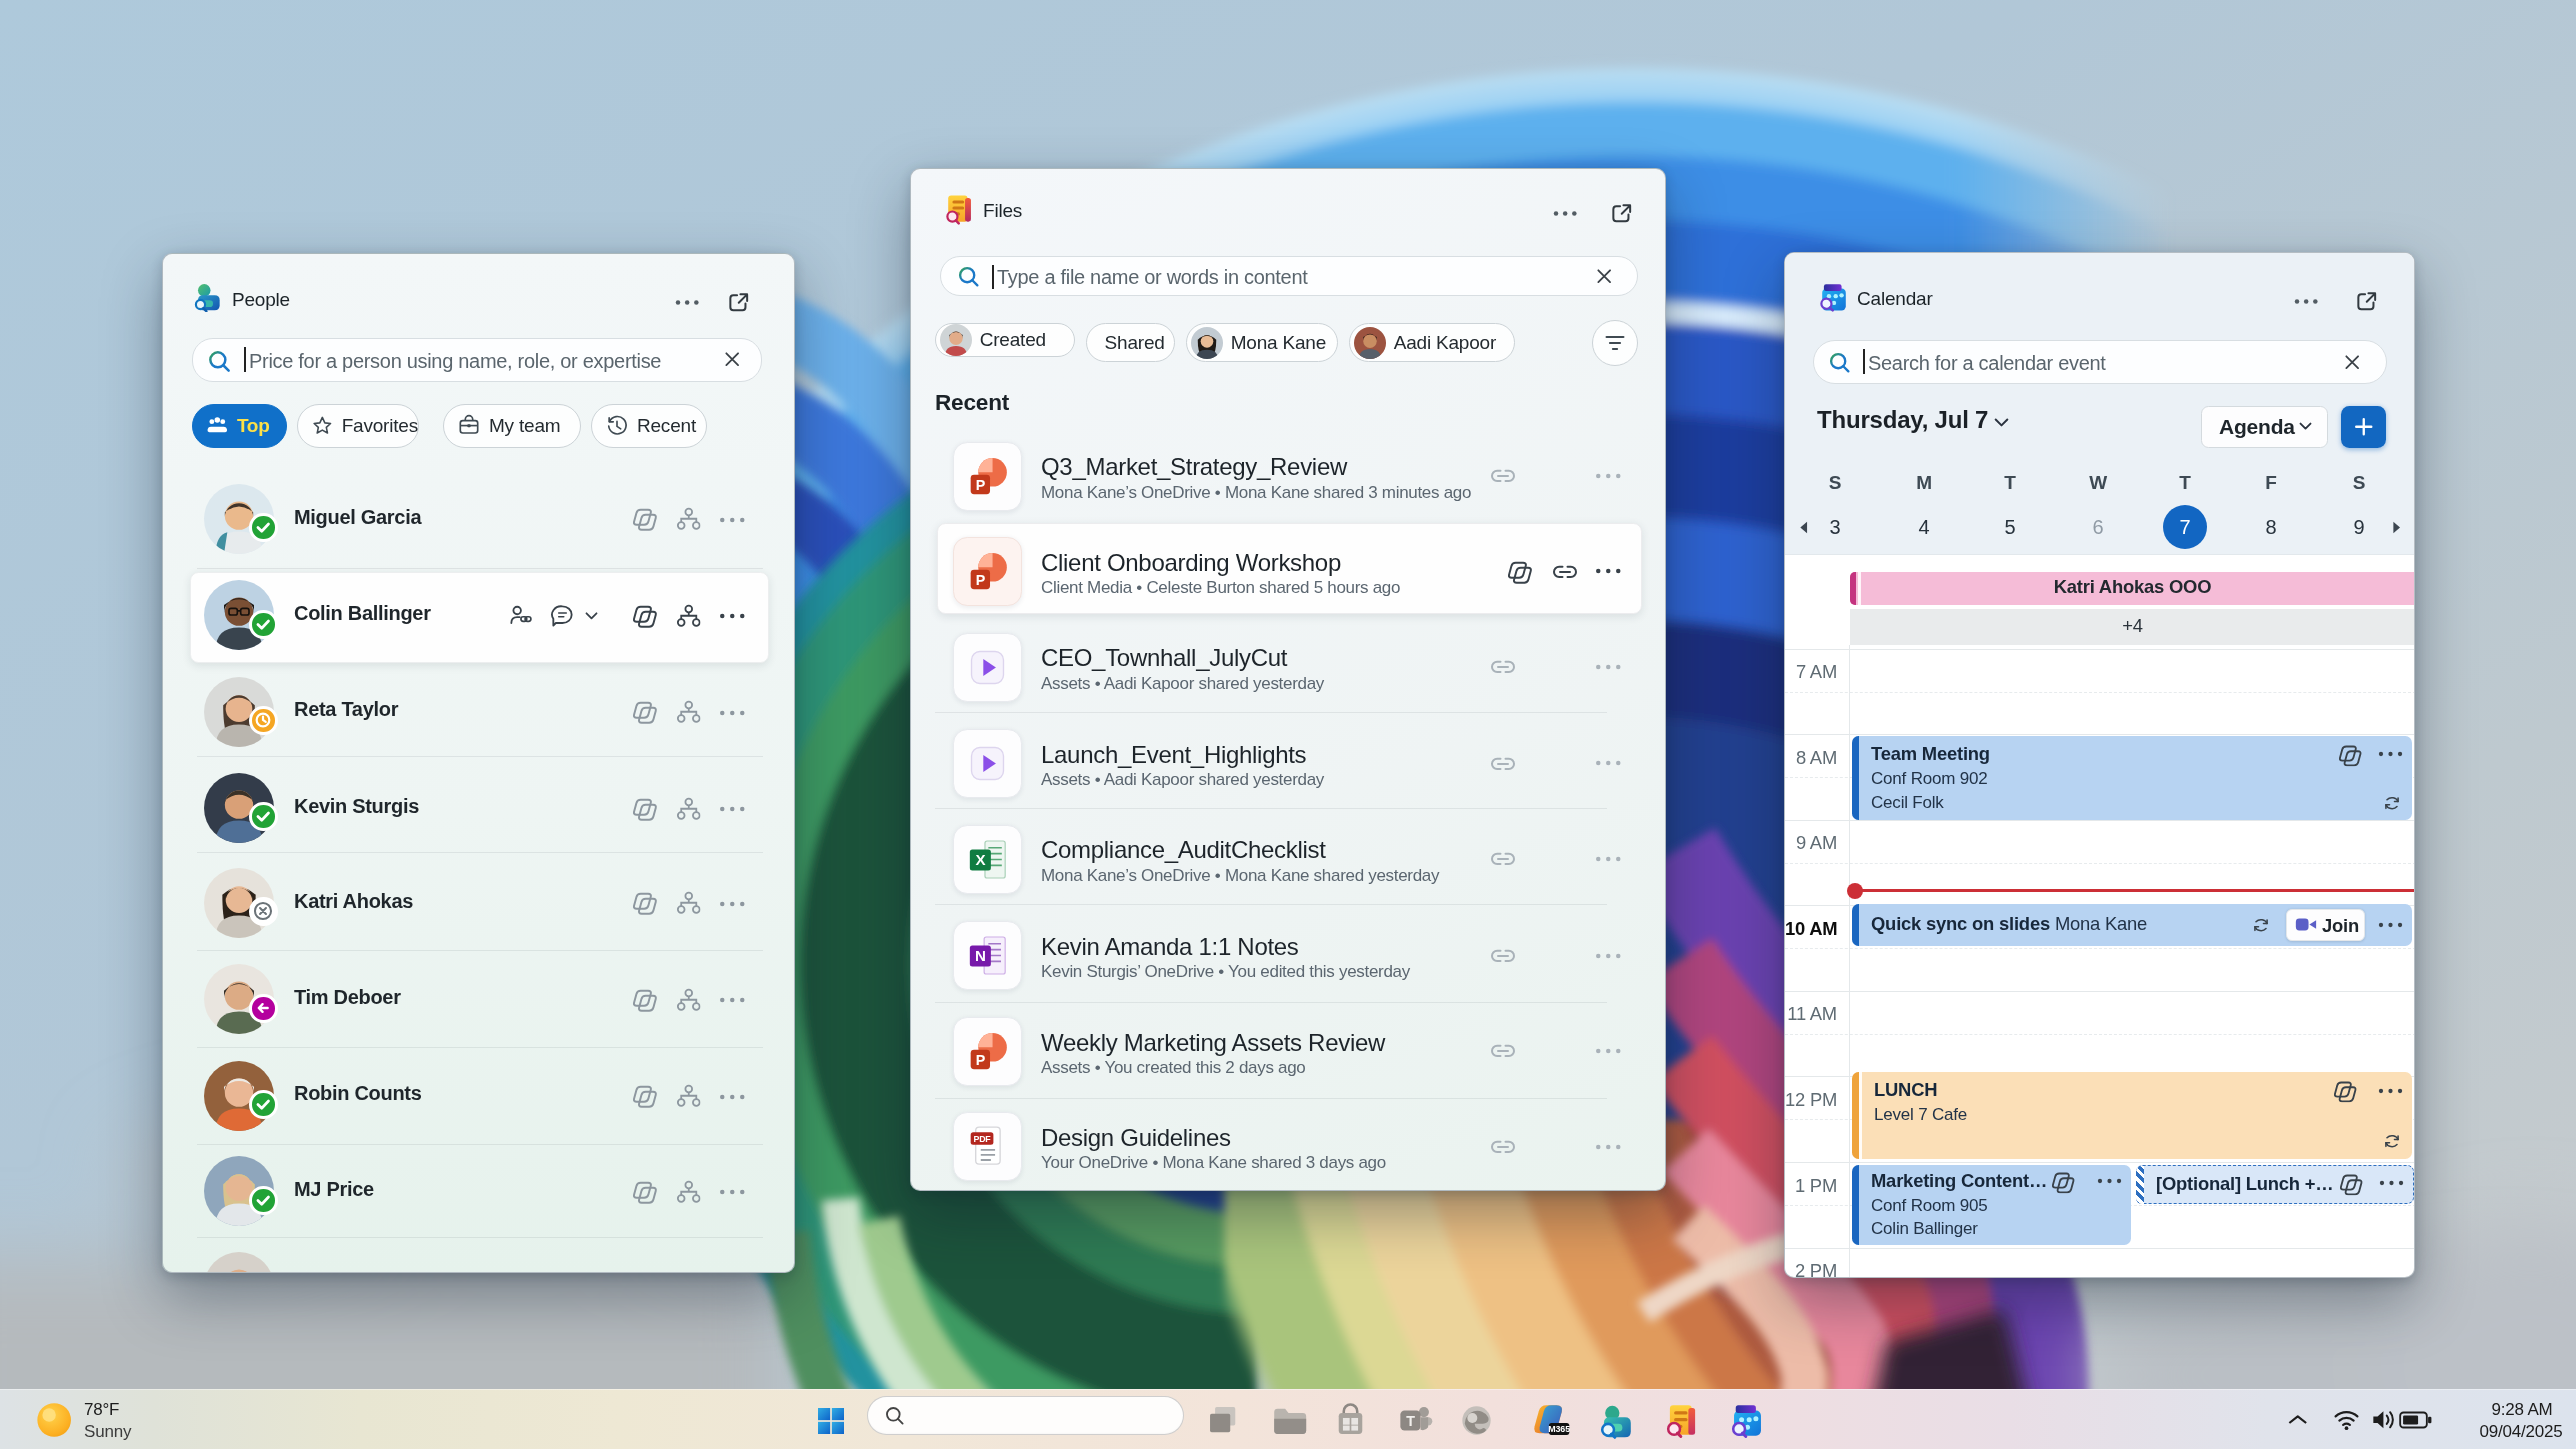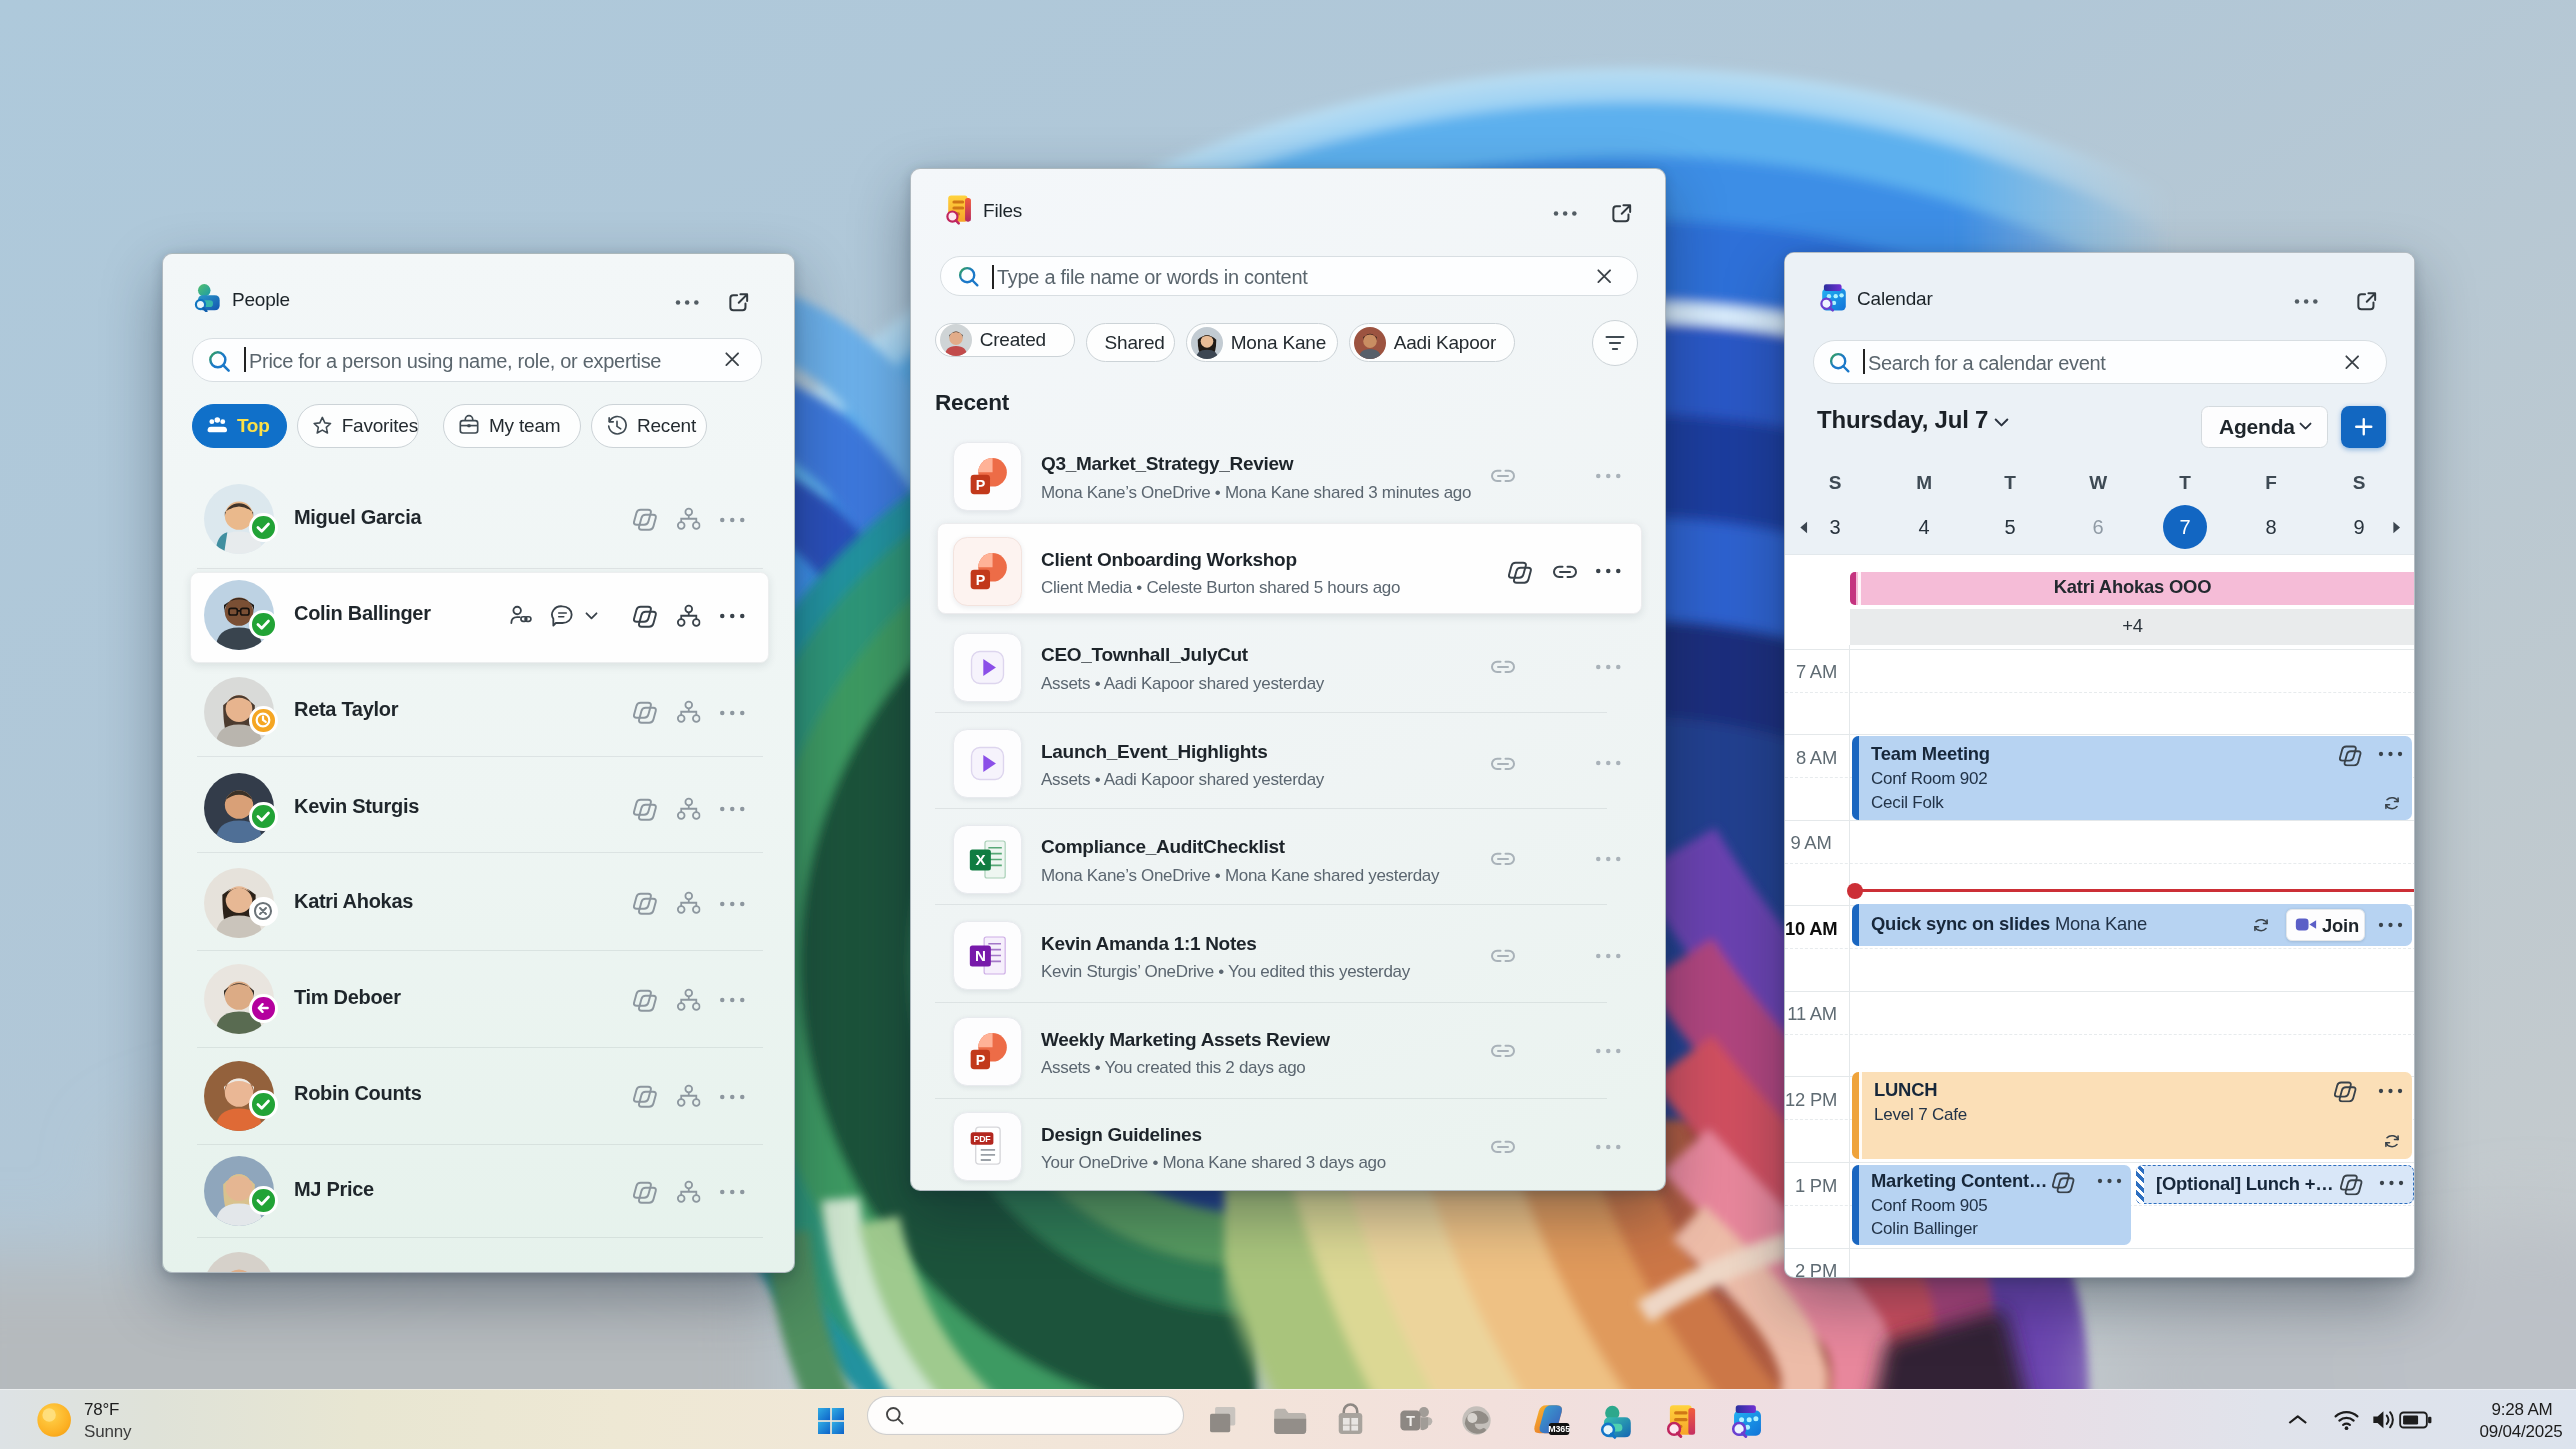--- a/index.html
+++ b/index.html
@@ -16,21 +16,21 @@
 .ph{position:absolute;font-size:20px;color:#5a656d;white-space:nowrap;letter-spacing:-0.3px}
 .caret{position:absolute;width:1.7px;background:#222}
 .chip{position:absolute;height:44px;border-radius:22px;background:rgba(255,255,255,.85);border:1.3px solid #ccd3d7;display:flex;align-items:center;font-size:19px;color:#242b30;white-space:nowrap}
 .name{position:absolute;font-size:20px;font-weight:600;color:#1f262b;white-space:nowrap;letter-spacing:-0.3px}
 .sep{position:absolute;height:1.3px;background:rgba(40,60,70,.09)}
 
 .av{position:absolute;width:70px;height:70px;border-radius:50%;overflow:hidden}
 .badge{position:absolute;width:28.5px;height:28.5px;border-radius:50%;border:3.4px solid #fff}
 
 .fico{position:absolute;width:69px;height:69px;background:#fdfdfe;border:1.3px solid #e8eaee;border-radius:14.3px;box-shadow:0 1.7px 5px rgba(30,40,60,.08)}
-.ftitle{position:absolute;font-size:19px;font-weight:700;color:#1d242a;white-space:nowrap;letter-spacing:-0.3px}
+.ftitle{position:absolute;font-size:24px;font-weight:400;color:#1d242a;white-space:nowrap;letter-spacing:-0.3px}
 .fsub{position:absolute;font-size:17px;color:#5b6670;white-space:nowrap;letter-spacing:-0.3px}
 
 .hrline{position:absolute;height:1.3px;background:#e4e8ea;left:0}
 .hrdash{position:absolute;height:0;border-top:1.3px dashed #e7ebed;left:0}
 .tlabel{position:absolute;font-size:18.4px;color:#5f6b73;white-space:nowrap}
 .evt{position:absolute;border-radius:6.7px}
 .evtt{position:absolute;font-size:18.4px;font-weight:700;color:#17273a;white-space:nowrap}
 .evtd{position:absolute;font-size:17px;color:#223348;white-space:nowrap}
 
 #tb{position:absolute;left:0;top:1389px;width:2576px;height:60px;
@@ -1008,21 +1008,21 @@
   <div class="hrdash" style="top:439px;width:631px"></div>
   <div class="hrdash" style="top:524px;width:631px"></div>
   <div class="hrdash" style="top:610px;width:631px"></div>
   <div class="hrdash" style="top:695px;width:631px"></div>
   <div class="hrdash" style="top:781px;width:631px"></div>
   <div class="hrdash" style="top:866px;width:631px"></div>
   <div class="hrdash" style="top:952px;width:631px"></div>
   <div class="abs" style="left:64px;top:392px;width:1.3px;height:634px;background:#e4e8ea"></div>
   <div class="tlabel" style="left:0;top:408px;width:52px;text-align:right">7 AM</div>
   <div class="tlabel" style="left:0;top:494px;width:52px;text-align:right">8 AM</div>
-  <div class="tlabel" style="left:0;top:579px;width:52px;text-align:center">9 AM</div>
+  <div class="tlabel" style="left:0;top:579px;width:52px;text-align:right">9 AM</div>
   <div class="tlabel" style="left:0;top:665px;width:52px;text-align:right;color:#0d0d0d;font-weight:700">10 AM</div>
   <div class="tlabel" style="left:0;top:750px;width:52px;text-align:right">11 AM</div>
   <div class="tlabel" style="left:0;top:836px;width:52px;text-align:right">12 PM</div>
   <div class="tlabel" style="left:0;top:922px;width:52px;text-align:right">1 PM</div>
   <div class="tlabel" style="left:0;top:1007px;width:52px;text-align:right">2 PM</div>
 
   <div class="evt" style="left:67px;top:483px;width:560px;height:84px;background:#b7d3f2"></div>
   <div class="abs" style="left:67px;top:483px;width:6.7px;height:84px;background:#1a66c0;border-radius:6.7px 0 0 6.7px"></div>
   <div class="evtt" style="left:86px;top:490px">Team Meeting</div>
   <div class="evtd" style="left:86px;top:516px">Conf Room 902</div>

